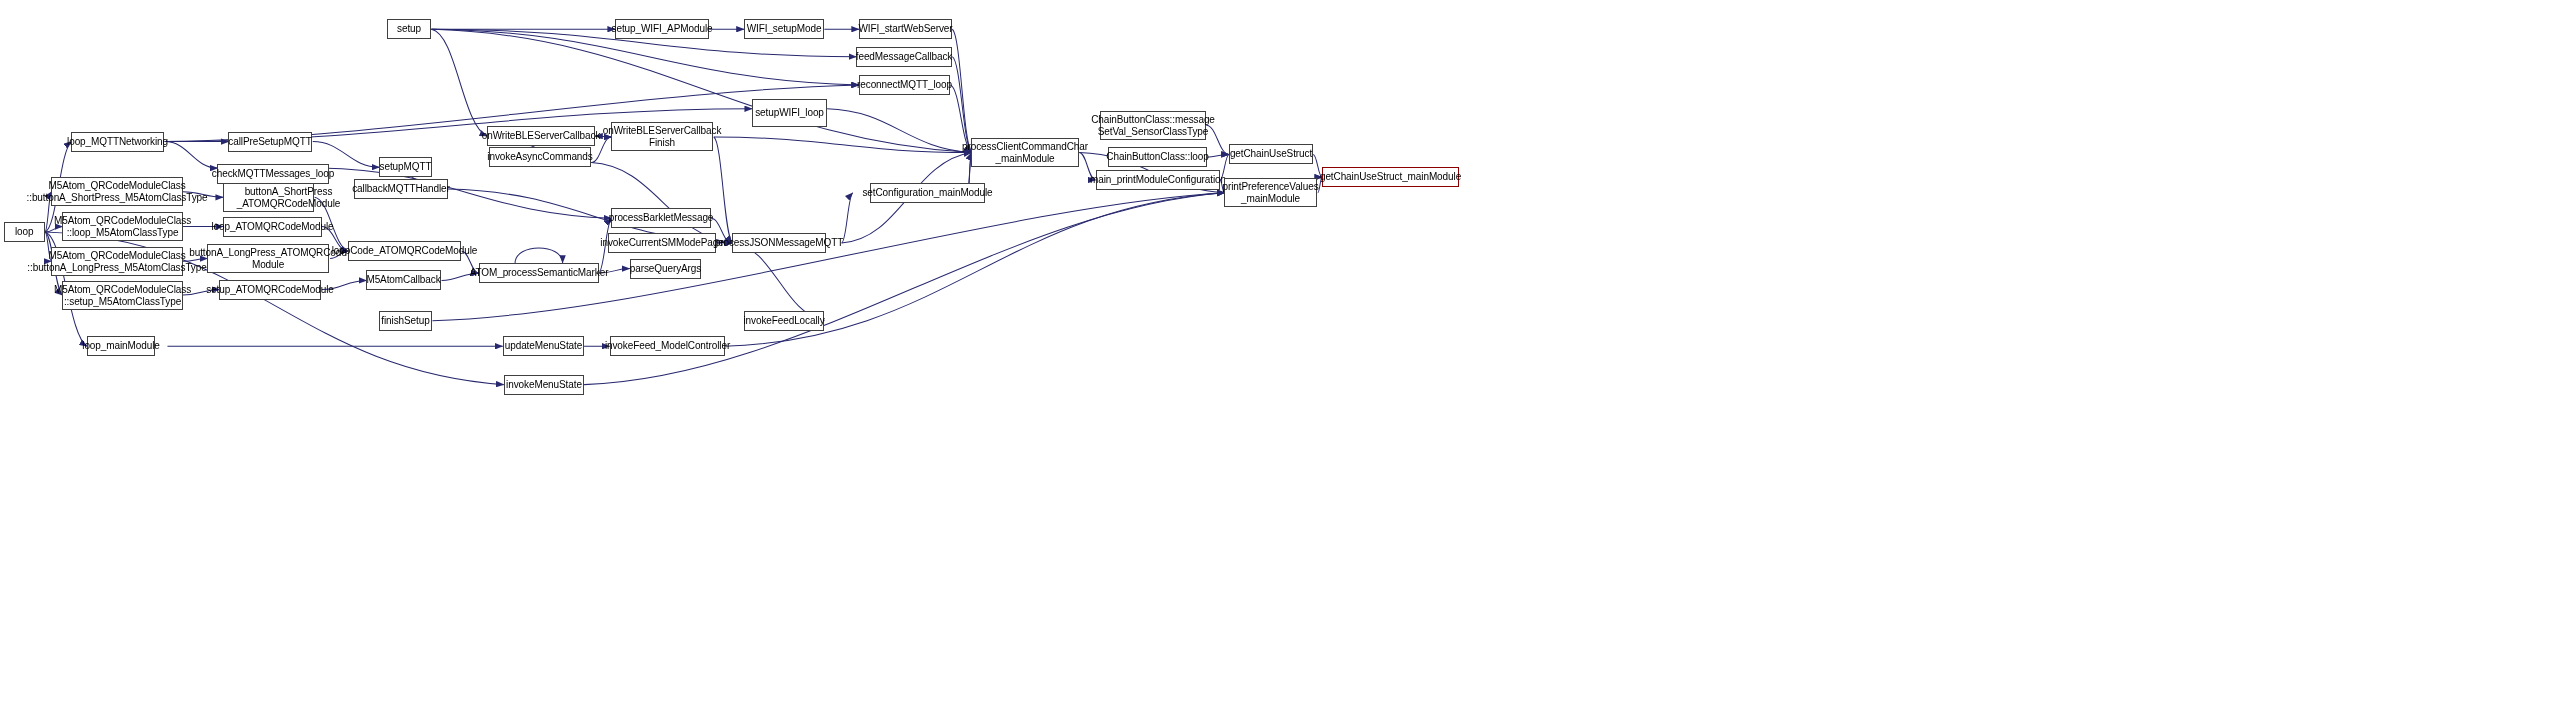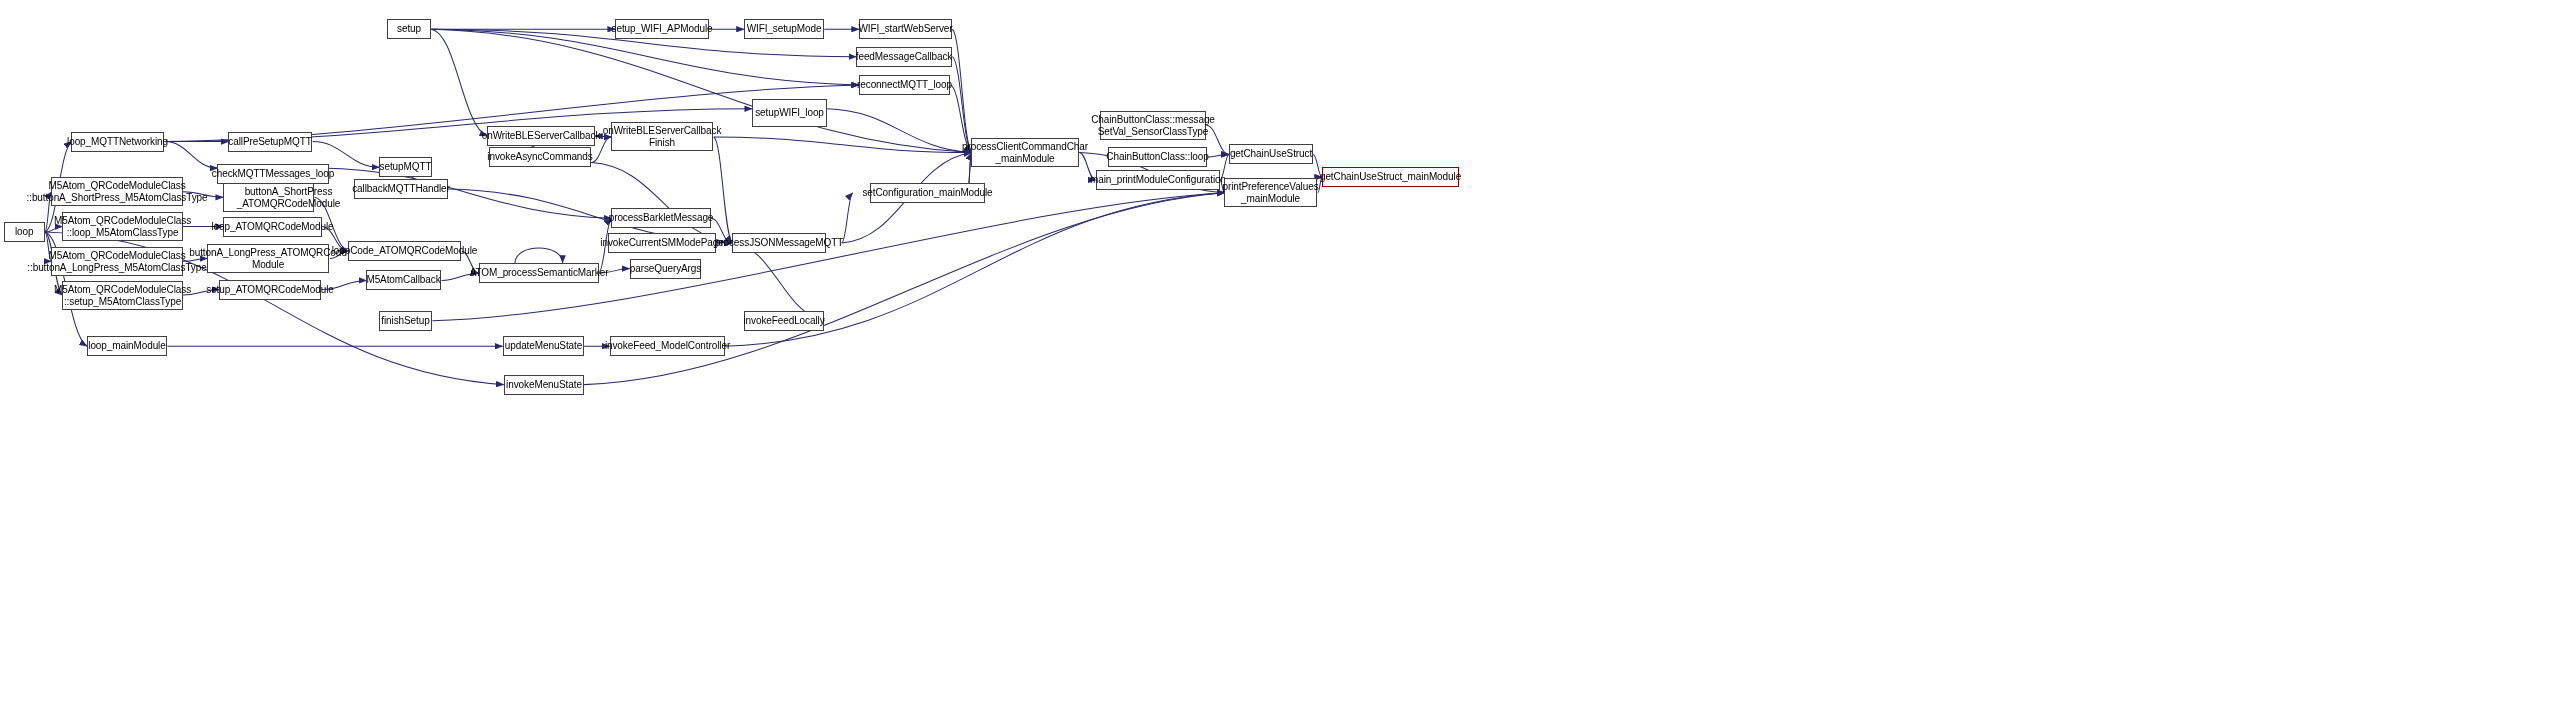--- a/index.html
+++ b/index.html
@@ -129,21 +129,21 @@
       <div class="node" style="left: 387px; top: 19px; width: 44px; height: 20px;">setup</div>
       <div class="node" style="left: 71px; top: 132px; width: 93px; height: 20px;">loop_MQTTNetworking</div>
       <div class="node" style="left: 51px; top: 177px; width: 132px; height: 29px;">M5Atom_QRCodeModuleClass
 ::buttonA_ShortPress_M5AtomClassType</div>
       <div class="node" style="left: 62px; top: 212px; width: 121px; height: 29px;">M5Atom_QRCodeModuleClass
 ::loop_M5AtomClassType</div>
       <div class="node" style="left: 51px; top: 247px; width: 132px; height: 29px;">M5Atom_QRCodeModuleClass
 ::buttonA_LongPress_M5AtomClassType</div>
       <div class="node" style="left: 62px; top: 281px; width: 121px; height: 29px;">M5Atom_QRCodeModuleClass
 ::setup_M5AtomClassType</div>
-      <div class="node" style="left: 87px; top: 336px; width: 80px; height: 20px;">loop_mainModule</div>
+      <div class="node" style="left: 87px; top: 336px; width: 68px; height: 20px;">loop_mainModule</div>
       <div class="node" style="left: 504px; top: 375px; width: 80px; height: 20px;">invokeMenuState</div>
       <div class="node" style="left: 228px; top: 132px; width: 84px; height: 20px;">callPreSetupMQTT</div>
       <div class="node" style="left: 217px; top: 164px; width: 112px; height: 20px;">checkMQTTMessages_loop</div>
       <div class="node" style="left: 223px; top: 183px; width: 91px; height: 29px; padding-left: 40px;">buttonA_ShortPress
 _ATOMQRCodeModule</div>
       <div class="node" style="left: 223px; top: 217px; width: 99px; height: 20px;">loop_ATOMQRCodeModule</div>
       <div class="node" style="left: 207px; top: 244px; width: 122px; height: 29px;">buttonA_LongPress_ATOMQRCode
 Module</div>
       <div class="node" style="left: 219px; top: 280px; width: 102px; height: 20px;">setup_ATOMQRCodeModule</div>
       <div class="node" style="left: 379px; top: 311px; width: 53px; height: 20px; text-align: right;">finishSetup</div>

